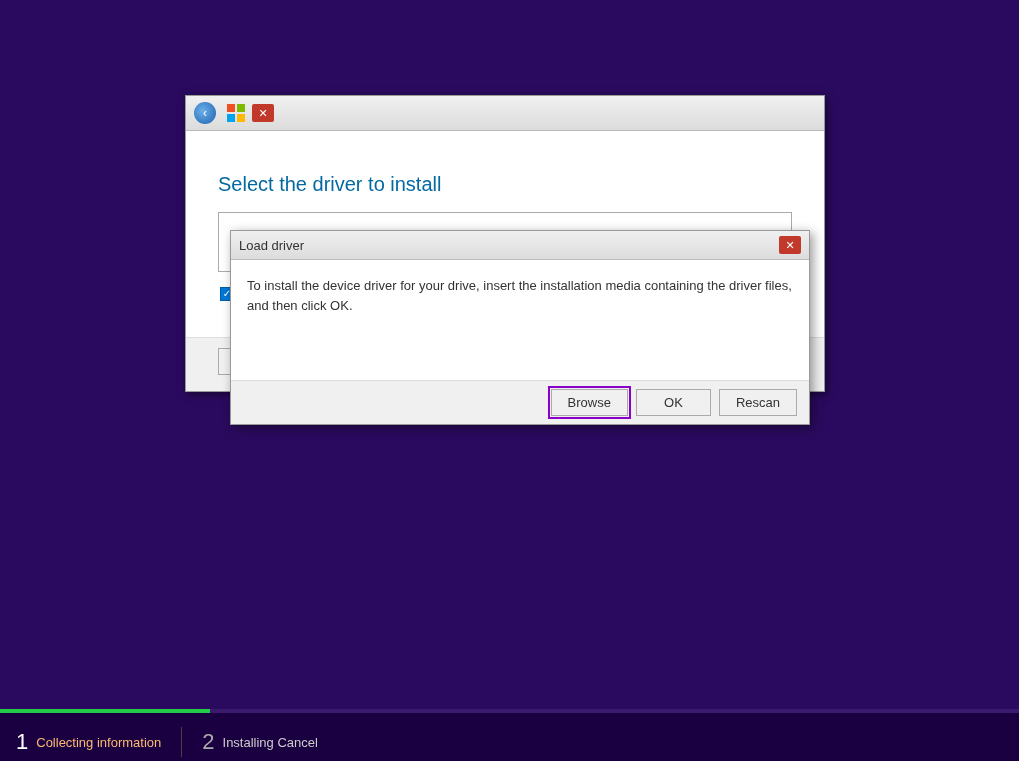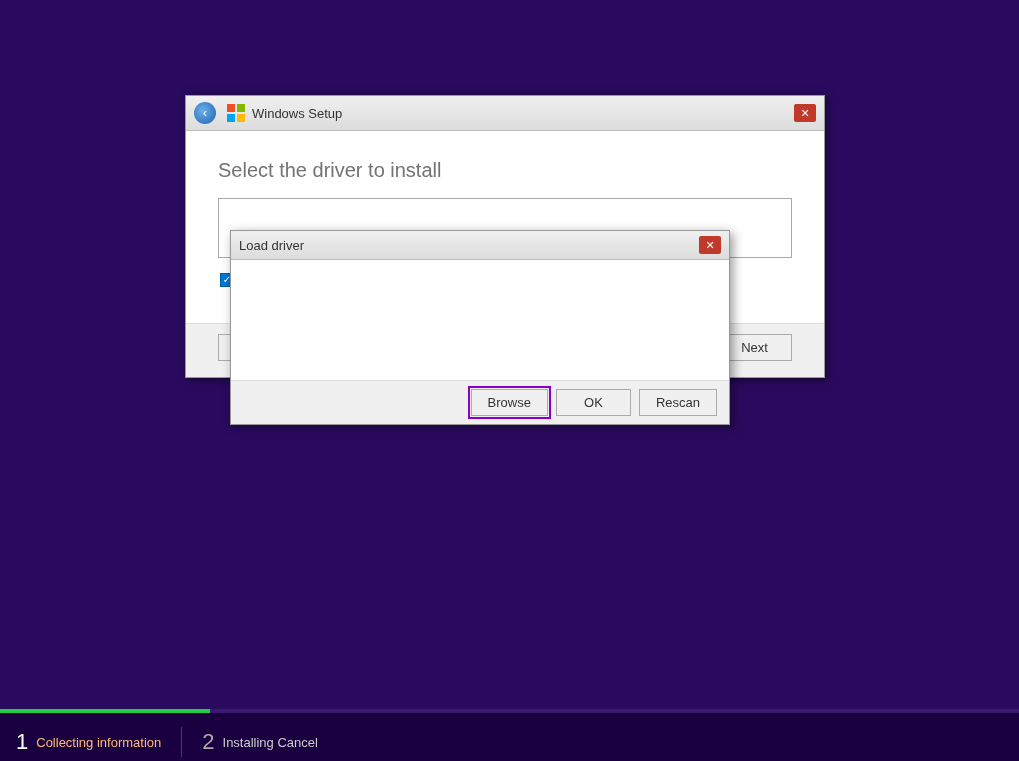--- a/index.html
+++ b/index.html
@@ -140,23 +140,24 @@
       border-radius: 2px;
     }
 
     .window-content {
       background: white;
       padding: 28px 32px 20px 32px;
     }
 
     .section-title {
       font-size: 20px;
-      color: #737373;
+      color: #0369a1;
       margin-bottom: 16px;
       font-weight: 300;
+      margin-top: 14px;
     }
 
     
     .driver-list-area {
       border: 1px solid #aaa;
       background: #fff;
       min-height: 60px;
       margin-bottom: 14px;
     }
 
@@ -209,21 +210,21 @@
 
     .main-btn-next {
       margin-left: auto;
     }
 
     
     .load-driver-dialog {
       position: absolute;
       top: 230px;
       left: 230px;
-      width: 500px;
+      width: 580px;
       background: #8b5cf6;
       border: 1px solid #999;
       box-shadow: 3px 3px 10px rgba(0,0,0,0.4);
     }
 
     .load-driver-title-bar {
       display: flex;
       align-items: center;
       background: linear-gradient(to bottom, #f0f0f0, #dcdcdc);
       padding: 5px 8px;
@@ -303,21 +304,20 @@
 
   <div class="title-bar">
     <div class="title-bar-back">‹</div>
 
     <svg class="win-flag-icon" viewBox="0 0 20 20" xmlns="http://www.w3.org/2000/svg">
       <rect x="1" y="1" width="8" height="8" fill="#f25022"></rect>
       <rect x="11" y="1" width="8" height="8" fill="#7fba00"></rect>
       <rect x="1" y="11" width="8" height="8" fill="#00a4ef"></rect>
       <rect x="11" y="11" width="8" height="8" fill="#ffb900"></rect>
     </svg>
-    <span class="title-bar-text">Windows Setup</span>
     <button class="title-bar-close">✕</button>
   </div>
 
   <div class="window-content">
     <div class="section-title">Select the driver to install</div>
 
     <div class="driver-list-area"></div>
 
     <div class="checkbox-row">
       <div class="checkbox-blue">✓</div>
@@ -333,20 +333,21 @@
 </div>
 
 <div class="load-driver-dialog">
 
   <div class="load-driver-title-bar">
     <span class="load-driver-title-text">Load driver</span>
     <button class="load-driver-close">✕</button>
   </div>
 
   <div class="load-driver-body">
+    <p>To install the device driver for your drive, insert the installation media containing the driver files, and then click OK.</p>
   </div>
 
   <div class="load-driver-footer">
     <button class="dialog-btn dialog-btn-browse">Browse</button>
     <button class="dialog-btn">OK</button>
     <button class="dialog-btn">Rescan</button>
   </div>
 </div>
 
 <div class="bottom-bar">

